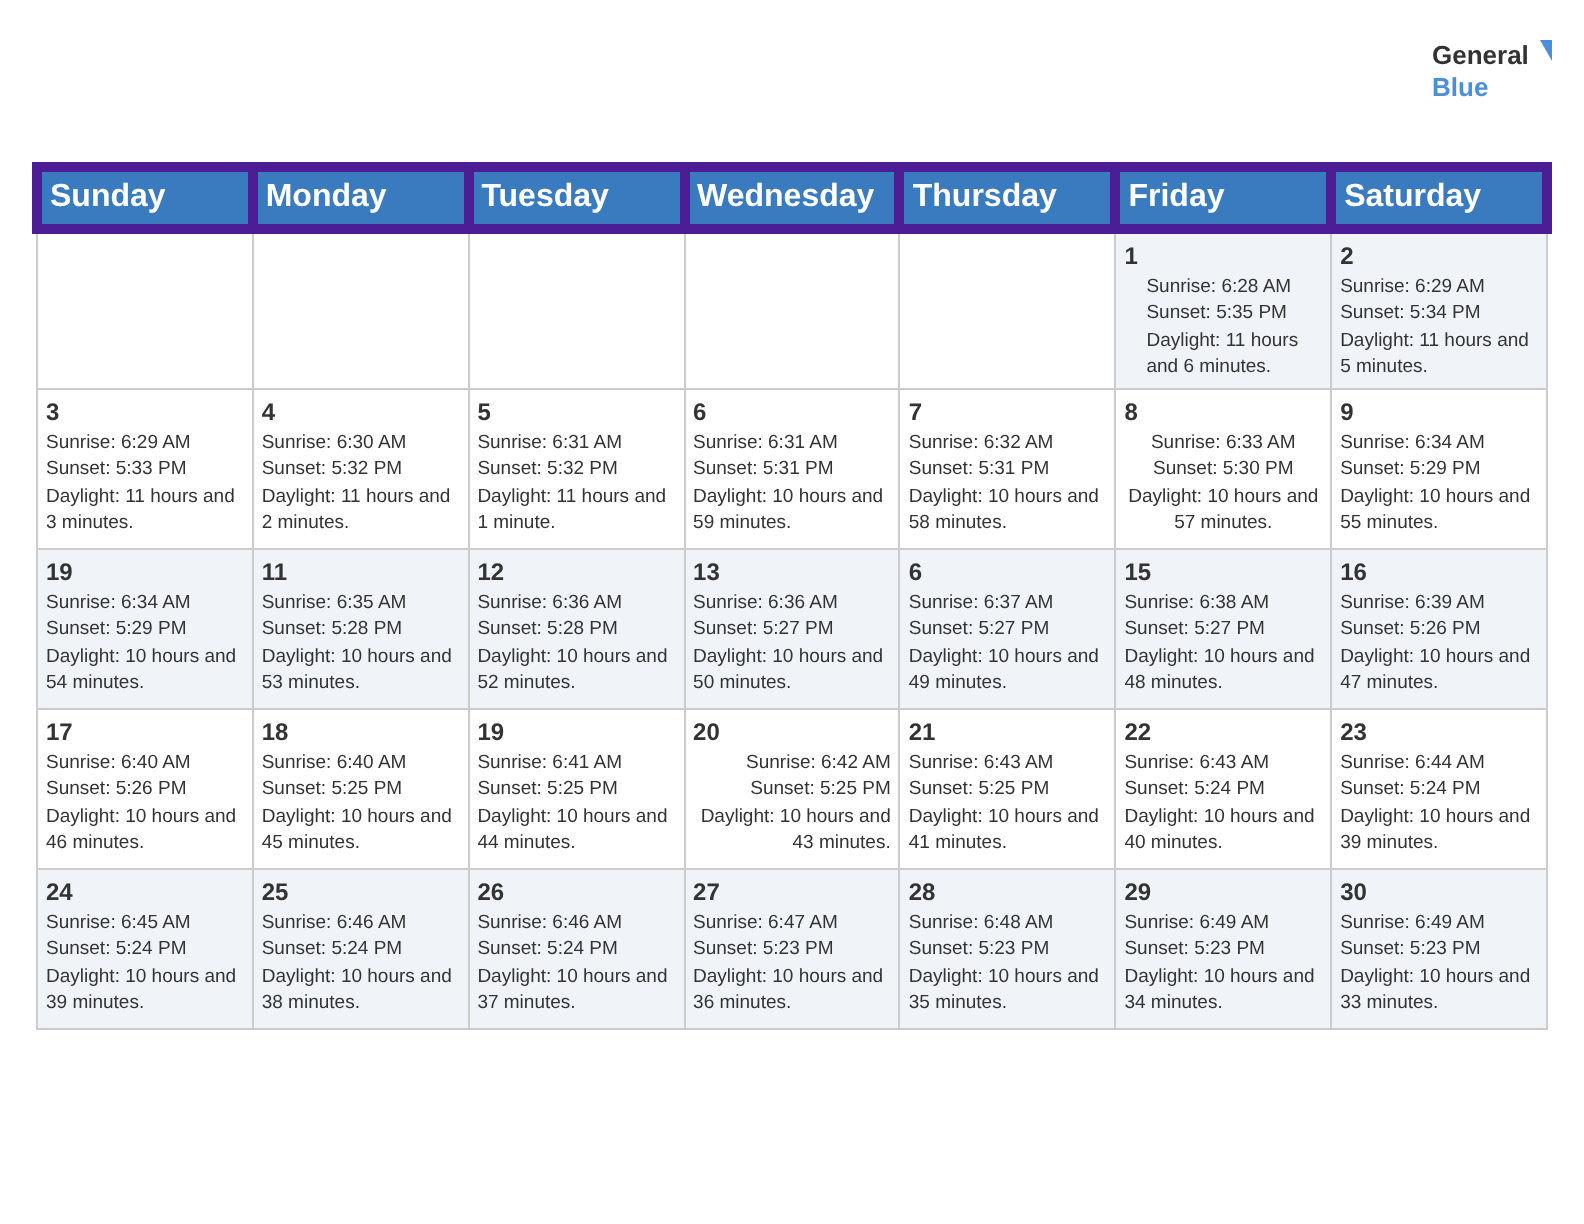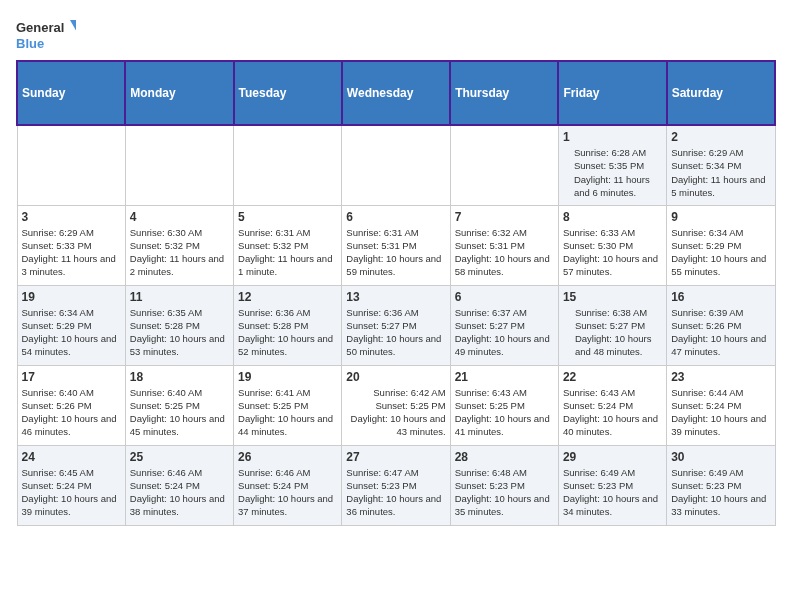--- a/index.html
+++ b/index.html
@@ -5,23 +5,23 @@
     * { box-sizing: border-box; margin: 0; padding: 0; }
     body {
       font-family: Arial, sans-serif;
       background: #fff;
       width: 792px;
       min-height: 612px;
       padding: 16px;
     }
     .header-section {
       display: flex;
-      justify-content: flex-start;
+      justify-content: flex-end;
       align-items: flex-start;
-      margin-bottom: 4px;
+      margin-bottom: 25px;
     }
     .logo {
       display: flex;
       align-items: center;
       gap: 4px;
     }
     .title-section {
       text-align: right;
     }
     .calendar-title {
@@ -34,25 +34,25 @@
       color: #555;
     }
     table {
       width: 100%;
       border-collapse: collapse;
       table-layout: fixed;
     }
     thead tr th {
       background-color: #3a7abf;
       color: #fff;
-      font-size: 12px;
+      font-size: 16px;
       font-weight: bold;
-      padding: 24px 4px;
+      padding: 4px 4px;
       text-align: left;
-      border: 2px solid #4c1d95;
+      border: 5px solid #4c1d95;
     }
     tbody tr td {
       border: 1px solid #ccc;
       vertical-align: top;
       padding: 4px;
       font-size: 10px;
       color: #333;
       height: 80px;
       background: #fff;
     }
@@ -157,21 +157,21 @@
 Daylight: 10 hours and 59 minutes.</div>
         </td>
         <td>
           <div class="day-num">7</div>
           <div class="day-info" style="white-space: pre-line;">Sunrise: 6:32 AM
 Sunset: 5:31 PM
 Daylight: 10 hours and 58 minutes.</div>
         </td>
         <td>
           <div class="day-num">8</div>
-          <div class="day-info" style="white-space: pre-line;">Sunrise: 6:33 AM
+          <div class="day-info" style="white-space: pre-line; text-align: center;">Sunrise: 6:33 AM
 Sunset: 5:30 PM
 Daylight: 10 hours and 57 minutes.</div>
         </td>
         <td>
           <div class="day-num">9</div>
           <div class="day-info" style="white-space: pre-line;">Sunrise: 6:34 AM
 Sunset: 5:29 PM
 Daylight: 10 hours and 55 minutes.</div>
         </td>
       </tr>
@@ -201,21 +201,21 @@
 Daylight: 10 hours and 50 minutes.</div>
         </td>
         <td>
           <div class="day-num">6</div>
           <div class="day-info" style="white-space: pre-line;">Sunrise: 6:37 AM
 Sunset: 5:27 PM
 Daylight: 10 hours and 49 minutes.</div>
         </td>
         <td>
           <div class="day-num">15</div>
-          <div class="day-info" style="white-space: pre-line; margin-left: 12px;">Sunrise: 6:38 AM
+          <div class="day-info" style="white-space: pre-line;">Sunrise: 6:38 AM
 Sunset: 5:27 PM
 Daylight: 10 hours and 48 minutes.</div>
         </td>
         <td>
           <div class="day-num">16</div>
           <div class="day-info" style="white-space: pre-line;">Sunrise: 6:39 AM
 Sunset: 5:26 PM
 Daylight: 10 hours and 47 minutes.</div>
         </td>
       </tr>

